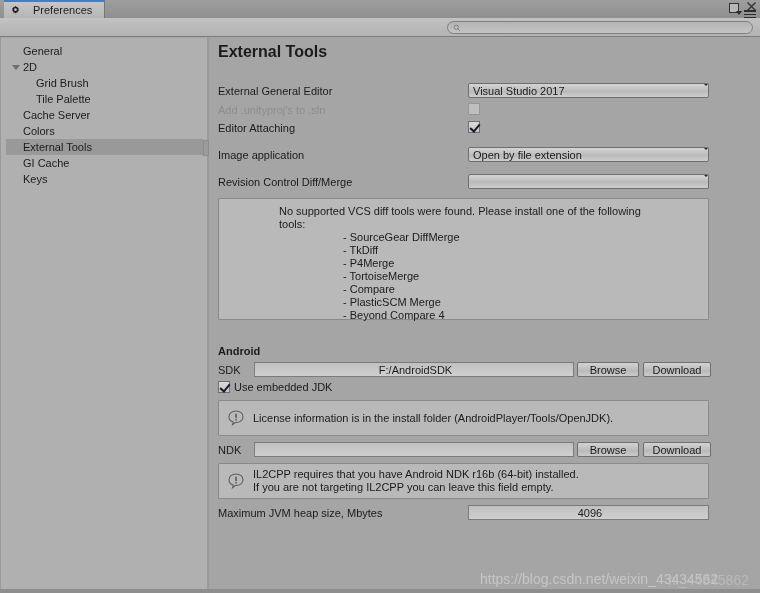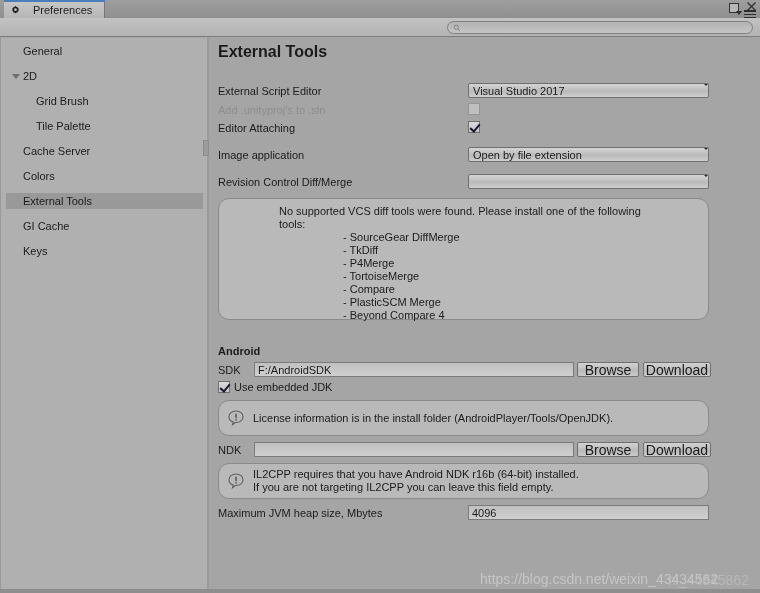--- a/index.html
+++ b/index.html
@@ -159,21 +159,20 @@
 
   .side-item {
     height: 16px;
     display: flex;
     align-items: center;
     font-size: 11px;
     color: #1b1b1b;
     padding-left: 22px;
     position: relative;
     white-space: nowrap;
-    margin-top: 9px;
   }
   .side-item.indent1 { padding-left: 35px; }
   .side-item.selected {
     background: #999999;
     margin-left: 5px;
     margin-right: 4px;
     padding-left: 17px;
   }
   .side-item .twisty {
     position: absolute;
@@ -273,21 +272,21 @@
     border: solid #1a1a2e;
     border-width: 0 2px 2px 0;
     transform: rotate(40deg);
   }
 
   .helpbox {
     position: absolute;
     background: #b9b9b9;
     border: 1px solid #8a8a8a;
     box-sizing: border-box;
-    border-radius: 11px;
+    border-radius: 1px;
   }
   .helpbox .htext {
     font-size: 11px;
     color: #1b1b1b;
     white-space: pre;
     line-height: 13px;
   }
   .info-icon { width: 18px; height: 18px; display: block; }
 
   .section-head {
@@ -303,32 +302,33 @@
     background: linear-gradient(to bottom, #c0c0c0 0%, #cfcfcf 100%);
     border: 1px solid #7b7b7b;
     box-sizing: border-box;
     display: flex;
     align-items: center;
     padding-left: 3px;
     font-size: 11px;
     color: #1b1b1b;
     overflow: hidden;
     white-space: nowrap;
+    justify-content: center;
   }
 
   .btn {
     height: 15px;
     background: linear-gradient(to bottom, #d2d2d2 0%, #bfbfbf 50%, #b7b7b7 52%, #cbcbcb 100%);
     border: 1px solid #6f6f6f;
     border-radius: 2px;
     box-sizing: border-box;
     display: flex;
     align-items: center;
     justify-content: center;
-    font-size: 14px;
+    font-size: 11px;
     color: #1b1b1b;
     cursor: default;
     white-space: nowrap;
   }
 
   #watermark {
     position: absolute;
     left: 480px; top: 571px;
     font-size: 14px;
     color: #cccccc;
@@ -437,21 +437,21 @@
   </div>
 
   <div id="splitter"></div>
   <div id="split-handle"></div>
 
   <div id="main">
 
     <div id="panel-title">External Tools</div>
 
     <div class="row" style="top:45px">
-      <span class="lbl">External Script Editor</span>
+      <span class="lbl">External General Editor</span>
     </div>
     <div class="field-col" style="top:45px">
       <div class="popup">
         <span>Visual Studio 2017</span>
         <span class="updown"><span class="u"></span><span class="d"></span></span>
       </div>
     </div>
 
     <div class="row" style="top:64px">
       <span class="lbl disabled">Add .unityproj's to .sln</span>

